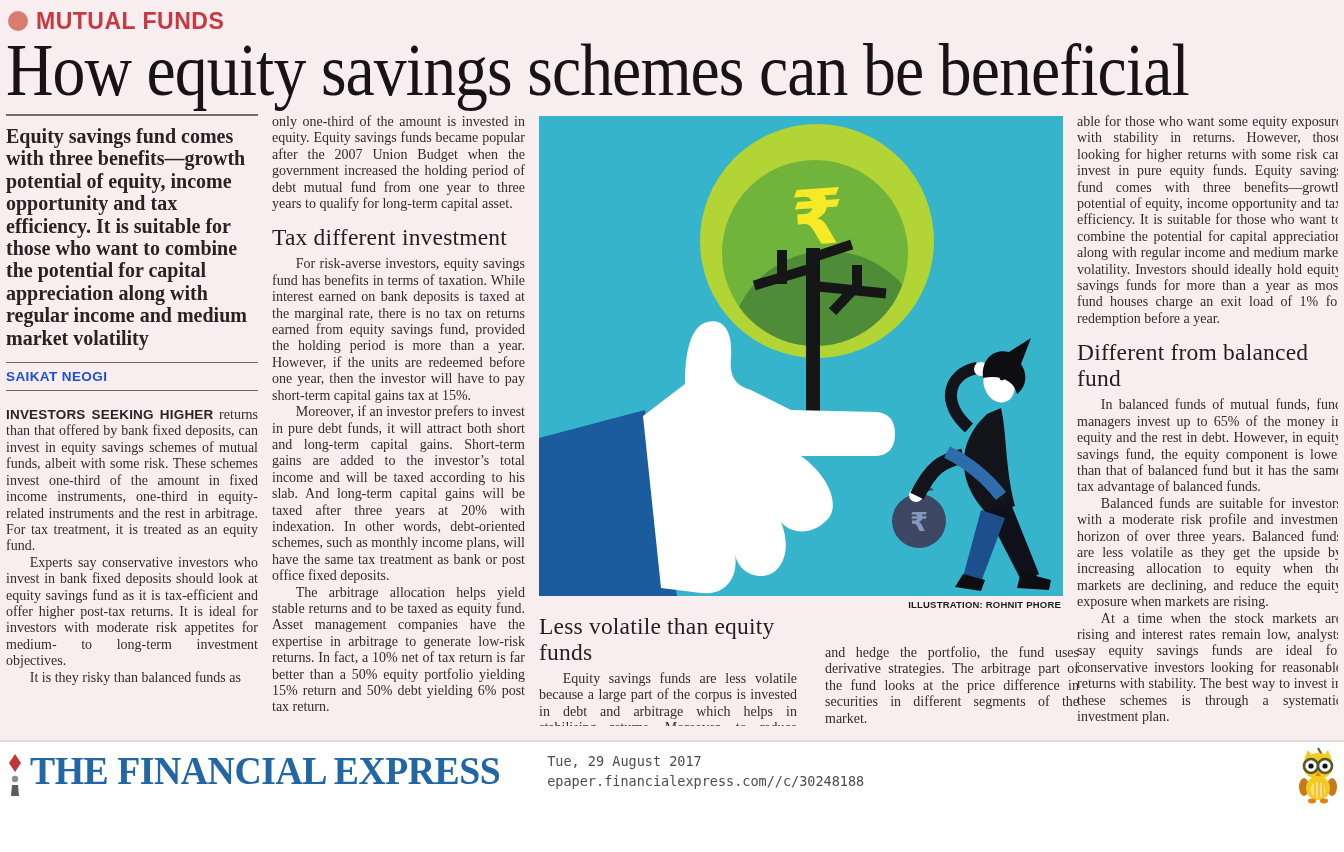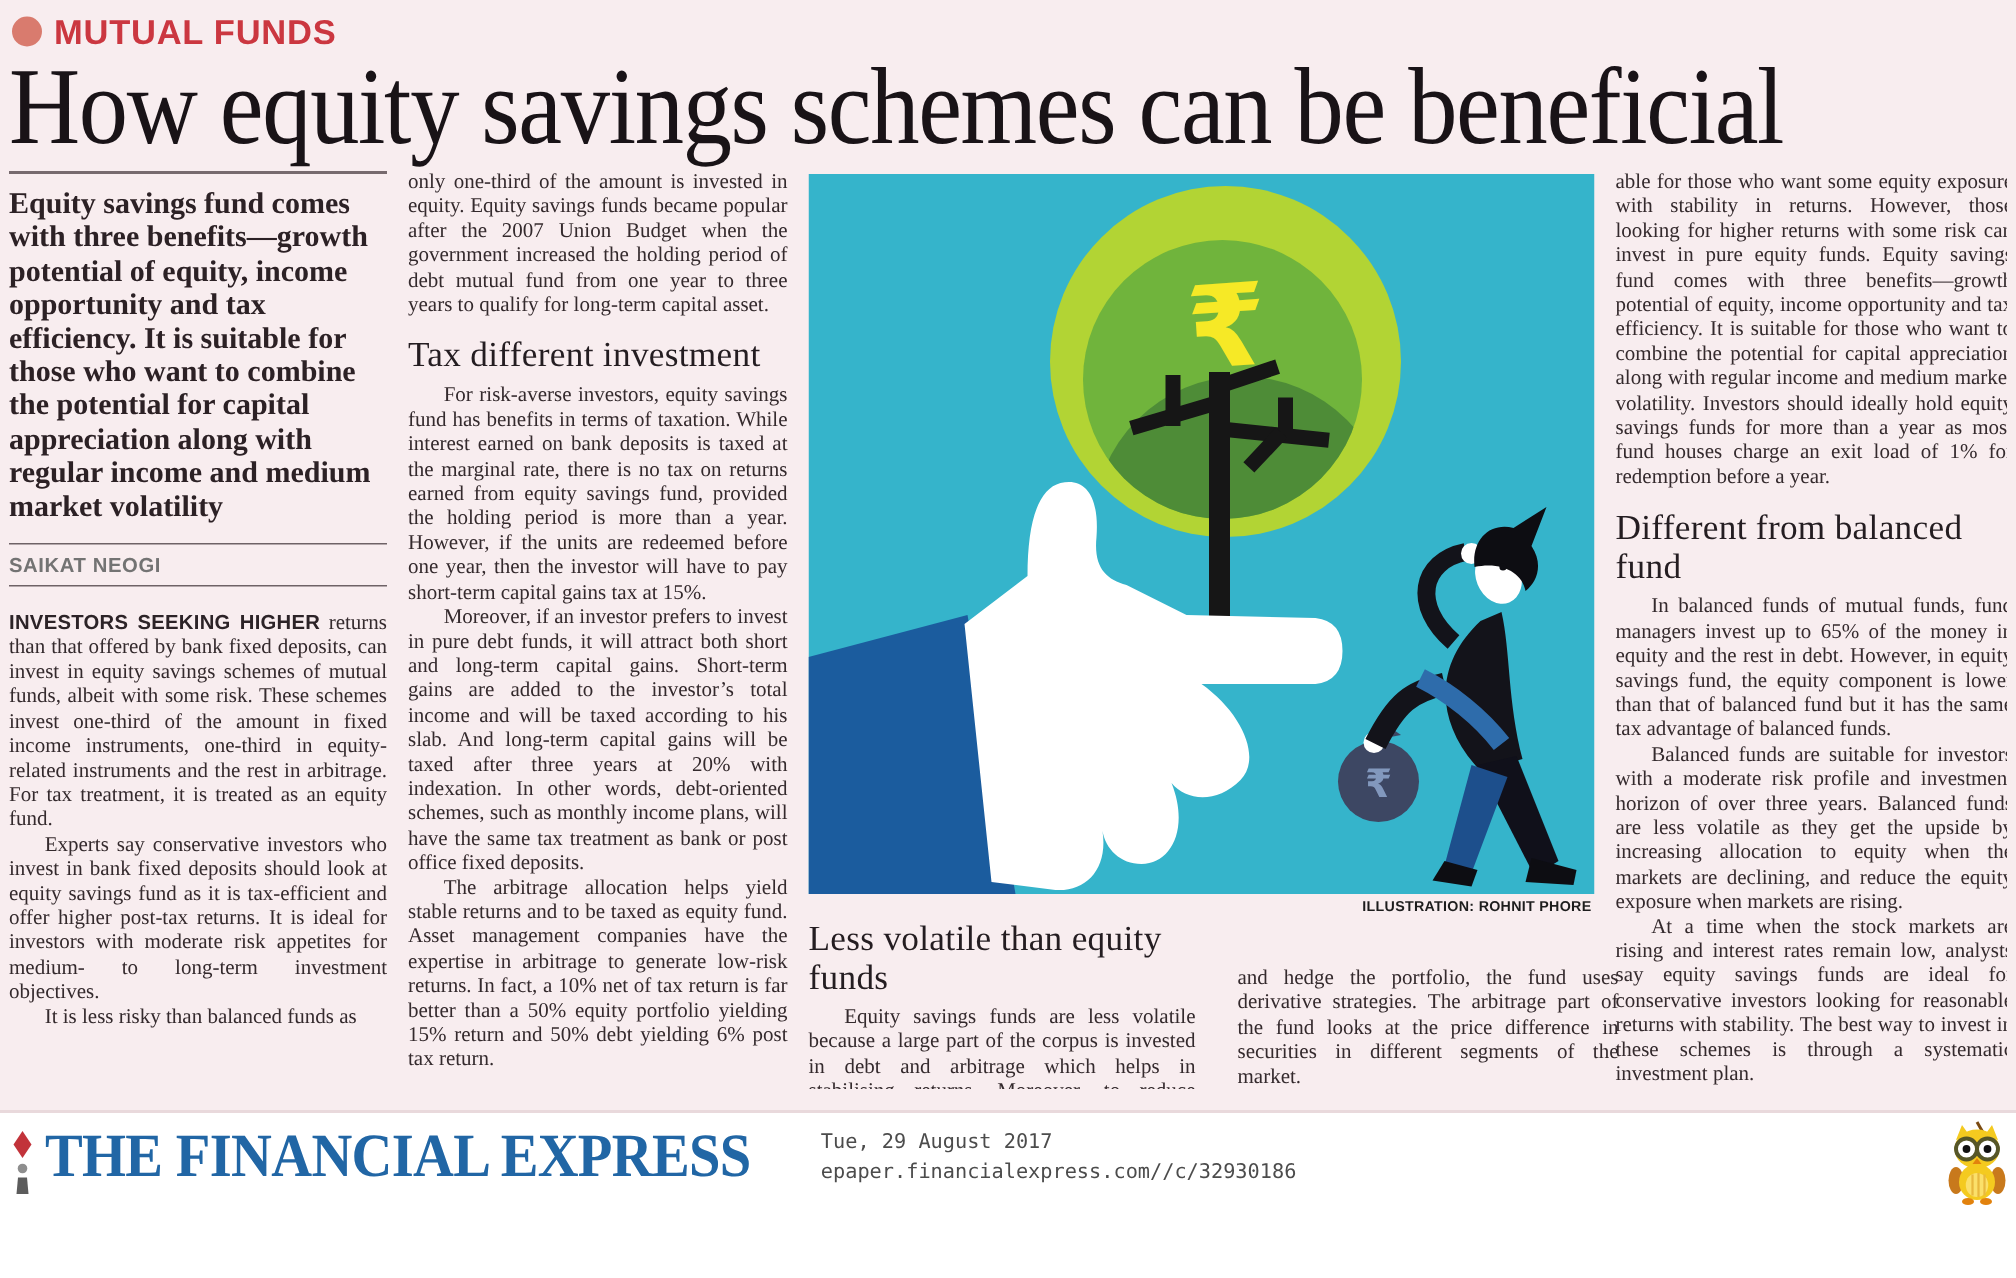--- a/index.html
+++ b/index.html
@@ -14,21 +14,21 @@
   h1.headline span{display:inline-block;transform:scaleX(0.9);transform-origin:0 50%;letter-spacing:-1px;}
   
   .columns{display:flex;gap:14px;margin-top:10px;height:612px;overflow:hidden;}
   .col1{width:252px;flex:none;}
   .col2{width:253px;flex:none;}
   .middle{width:524px;flex:none;}
   .col4{width:265px;flex:none;}
   .rule{border-top:2px solid #776a6e;margin:0;}
   .rule.thin{border-top-width:1px;border-color:#6e6266;}
   .standfirst{font-size:20px;line-height:22.4px;font-weight:bold;color:#2c2125;margin:9px 0 13px 0;}
-  .byline{font-family:"Liberation Sans",sans-serif;font-weight:bold;font-size:13.5px;letter-spacing:0.4px;color:#737373;margin:6px 0;}
+  .byline{font-family:"Liberation Sans",sans-serif;font-weight:bold;font-size:13.5px;letter-spacing:0.4px;color:#1d4ed8;margin:6px 0;}
   p.body{font-size:14px;line-height:16.4px;color:#342a2d;text-align:justify;margin:0;hyphens:auto;-webkit-hyphens:auto;}
   p.body.indent{text-indent:1.7em;}
   .leadin{font-family:"Liberation Sans",sans-serif;font-weight:bold;font-size:13.5px;letter-spacing:0.2px;color:#2c2327;margin-top:46px;}
   .col1 p.body.first{margin-top:16px;}
   h2.subhead{font-weight:normal;font-size:23.5px;line-height:26px;color:#241d21;margin:12px 0 6px 0;letter-spacing:0.2px;}
   
   figure.illo{margin:2px 0 0 0;width:524px;height:480px;}
   .caption{font-family:"Liberation Sans",sans-serif;font-weight:bold;font-size:9.5px;color:#1d1d1d;text-align:right;margin:3px 2px 1px 0;letter-spacing:0.2px;}
   .subcols{display:flex;gap:28px;}
   .subcol-left{width:258px;flex:none;}
@@ -59,21 +59,21 @@
     <div class="columns">
 
       <section class="col1">
         <div class="rule"></div>
         <p class="standfirst">Equity savings fund comes with three benefits—growth potential of equity, income opportunity and tax efficiency. It is suitable for those who want to combine the potential for capital appreciation along with regular income and medium market volatility</p>
         <div class="rule thin"></div>
         <div class="byline">SAIKAT NEOGI</div>
         <div class="rule thin"></div>
         <p class="body first"><span class="leadin">INVESTORS SEEKING HIGHER</span> <span>returns than that offered by bank fixed deposits, can invest in equity savings schemes of mutual funds, albeit with some risk. These schemes invest one-third of the amount in fixed income instruments, one-third in equity-related instruments and the rest in arbitrage. For tax treatment, it is treated as an equity fund.</span></p>
         <p class="body indent">Experts say conservative investors who invest in bank fixed deposits should look at equity savings fund as it is tax-efficient and offer higher post-tax returns. It is ideal for investors with moderate risk appetites for medium- to long-term investment objectives.</p>
-        <p class="body indent">It is less risky than balanced funds as</p>
+        <p class="body indent">It is they risky than balanced funds as</p>
       </section>
 
       <section class="col2">
         <p class="body">only one-third of the amount is invested in equity. Equity savings funds became popular after the 2007 Union Budget when the government increased the holding period of debt mutual fund from one year to three years to qualify for long-term capital asset.</p>
         <h2 class="subhead">Tax different investment</h2>
         <p class="body indent">For risk-averse investors, equity savings fund has benefits in terms of taxation. While interest earned on bank deposits is taxed at the marginal rate, there is no tax on returns earned from equity savings fund, provided the holding period is more than a year. However, if the units are redeemed before one year, then the investor will have to pay short-term capital gains tax at 15%.</p>
         <p class="body indent">Moreover, if an investor prefers to invest in pure debt funds, it will attract both short and long-term capital gains. Short-term gains are added to the investor’s total income and will be taxed according to his slab. And long-term capital gains will be taxed after three years at 20% with indexation. In other words, debt-oriented schemes, such as monthly income plans, will have the same tax treatment as bank or post office fixed deposits.</p>
         <p class="body indent">The arbitrage allocation helps yield stable returns and to be taxed as equity fund. Asset management companies have the expertise in arbitrage to generate low-risk returns. In fact, a 10% net of tax return is far better than a 50% equity portfolio yielding 15% return and 50% debt yielding 6% post tax return.</p>
       </section>
 
@@ -169,21 +169,21 @@
     <div class="fe-mark">
       <svg width="18" height="48" viewBox="0 0 18 48">
         <path d="M9,2 L15,11 L9,20 L3,11 Z" fill="#c2333a"></path>
         <circle cx="9" cy="27" r="3.2" fill="#8e8e8e"></circle>
         <path d="M6,33 L12,33 L13,44 L5,44 Z" fill="#5c5c5c"></path>
       </svg>
     </div>
     <div class="fe-logo"><span>THE FINANCIAL EXPRESS</span></div>
     <div class="fe-meta">
       <div>Tue, 29 August 2017</div>
-      <a class="url" href="#">epaper.financialexpress.com//c/32930186</a>
+      <a class="url" href="#">epaper.financialexpress.com//c/30248188</a>
     </div>
     <div class="owl">
       <svg width="40" height="58" viewBox="0 0 40 58">
         <line x1="20" y1="2" x2="24" y2="9" stroke="#7a4a12" stroke-width="2"></line>
         <path d="M6,14 L10,4 L15,11 Z" fill="#f4ca1f"></path>
         <path d="M34,14 L30,4 L25,11 Z" fill="#f4ca1f"></path>
         <ellipse cx="20" cy="20" rx="15" ry="13" fill="#f4ca1f"></ellipse>
         <ellipse cx="6" cy="41" rx="5" ry="9" fill="#c8791c"></ellipse>
         <ellipse cx="34" cy="41" rx="5" ry="9" fill="#c8791c"></ellipse>
         <ellipse cx="20" cy="42" rx="12" ry="12" fill="#f4ca1f"></ellipse>

